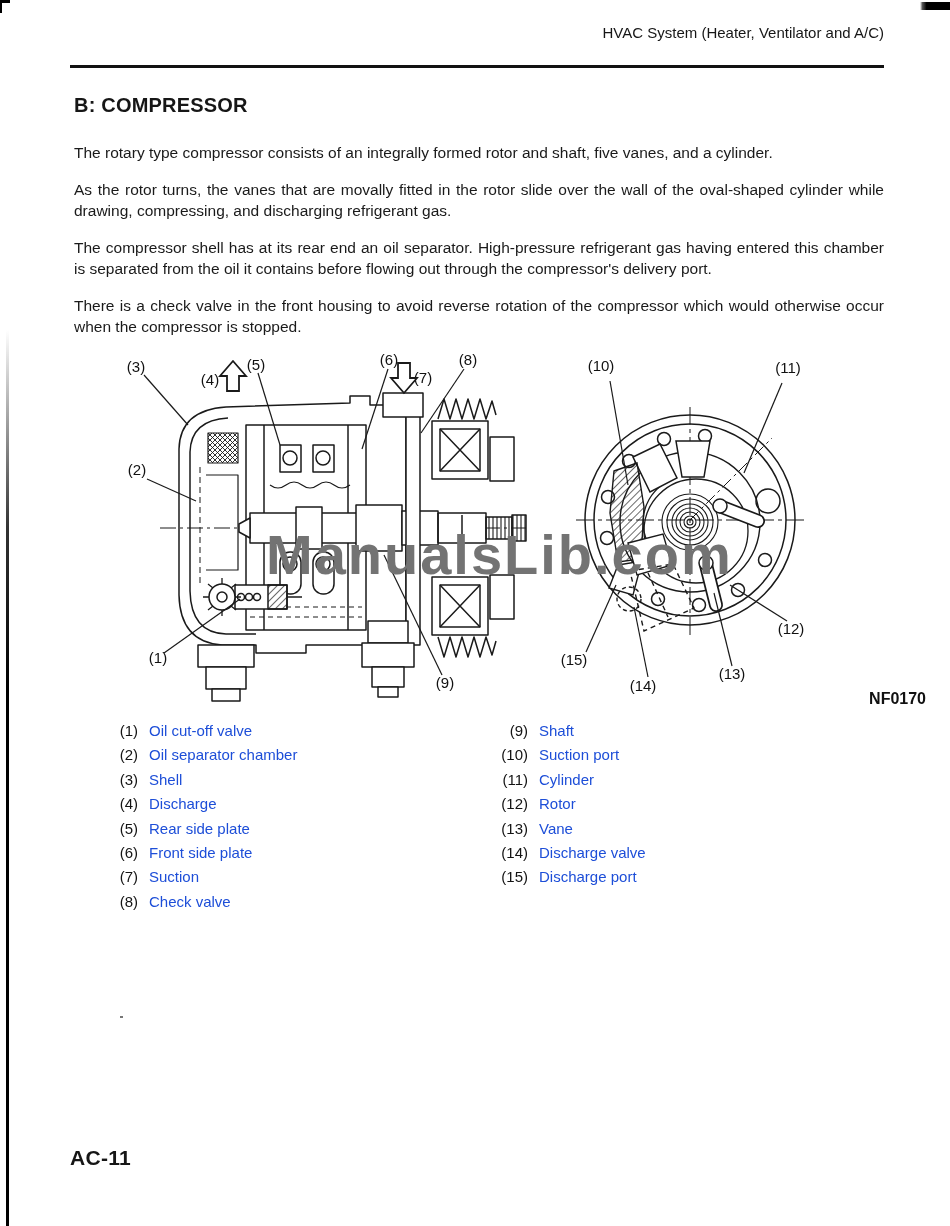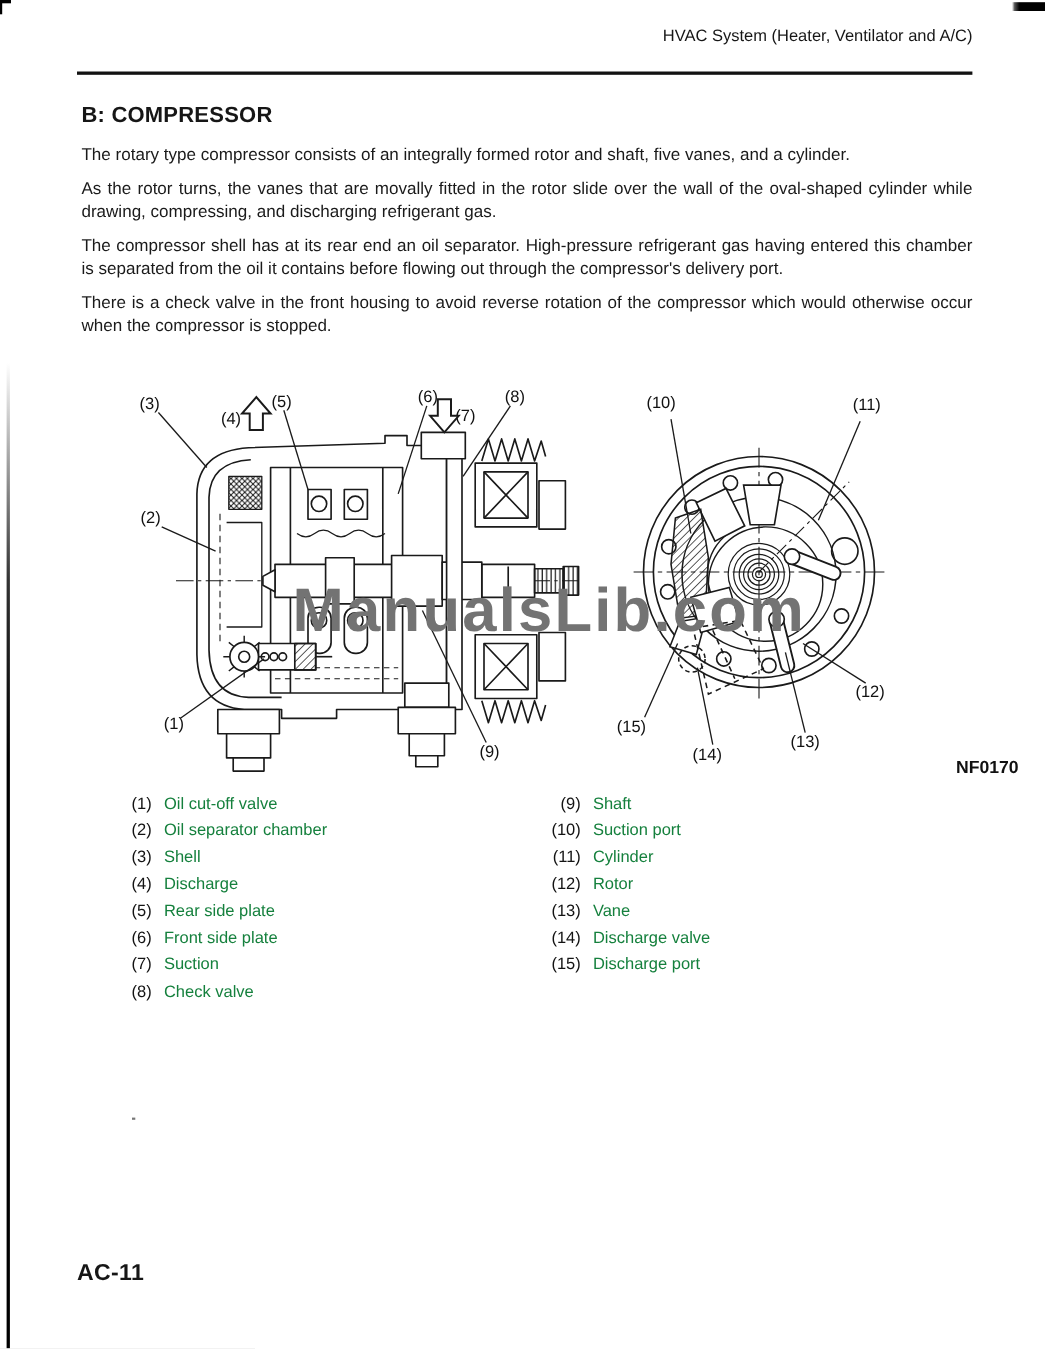--- a/index.html
+++ b/index.html
@@ -33,21 +33,21 @@
   }
   .header-rule { position: absolute; left: 70px; top: 65px; width: 814px; height: 3px; background: #121212; }
 
   
   .section-heading {
     position: absolute; left: 74px; top: 94px; margin: 0;
     font-size: 20px; font-weight: bold; letter-spacing: 0.2px;
   }
   .body-copy { position: absolute; left: 74px; top: 126px; width: 810px; }
   .body-copy p {
-    margin: 4px 0 10px 0;
+    margin: 16px 0 10px 0;
     font-size: 15.5px; line-height: 21px;
     text-align: justify;
     color: #1a1a1a;
   }
 
   
   .figure { position: absolute; left: 70px; top: 340px; width: 880px; height: 372px; }
   .fig-svg { position: absolute; top: 5px; }
   .fig-left  { left: 30px;  width: 430px; height: 365px; }
   .fig-right { left: 460px; width: 420px; height: 365px; }
@@ -63,21 +63,21 @@
     font-size: 16px; font-weight: 600; color: #111;
   }
 
   
   .legend { position: absolute; left: 70px; top: 722px; width: 814px; display: flex; }
   .legend-col { display: flex; flex-direction: column; }
   .legend-col.left  { width: 420px; padding-left: 30px; box-sizing: border-box; }
   .legend-col.right { width: 364px; }
   .lrow { display: flex; height: 24.4px; align-items: flex-start; }
   .lnum   { display: inline-block; width: 38px; text-align: right; font-size: 15px; color: #131313; }
-  .llabel { margin-left: 11px; font-size: 15px; color: #15803d; }
+  .llabel { margin-left: 11px; font-size: 15px; color: #1d4ed8; }
 
   
   .page-number {
     position: absolute; left: 70px; top: 1146px; width: 810px;
     text-align: left; font-size: 21px; font-weight: bold; letter-spacing: 0.3px;
   }
 </style>
 </head>
 <body>
 

